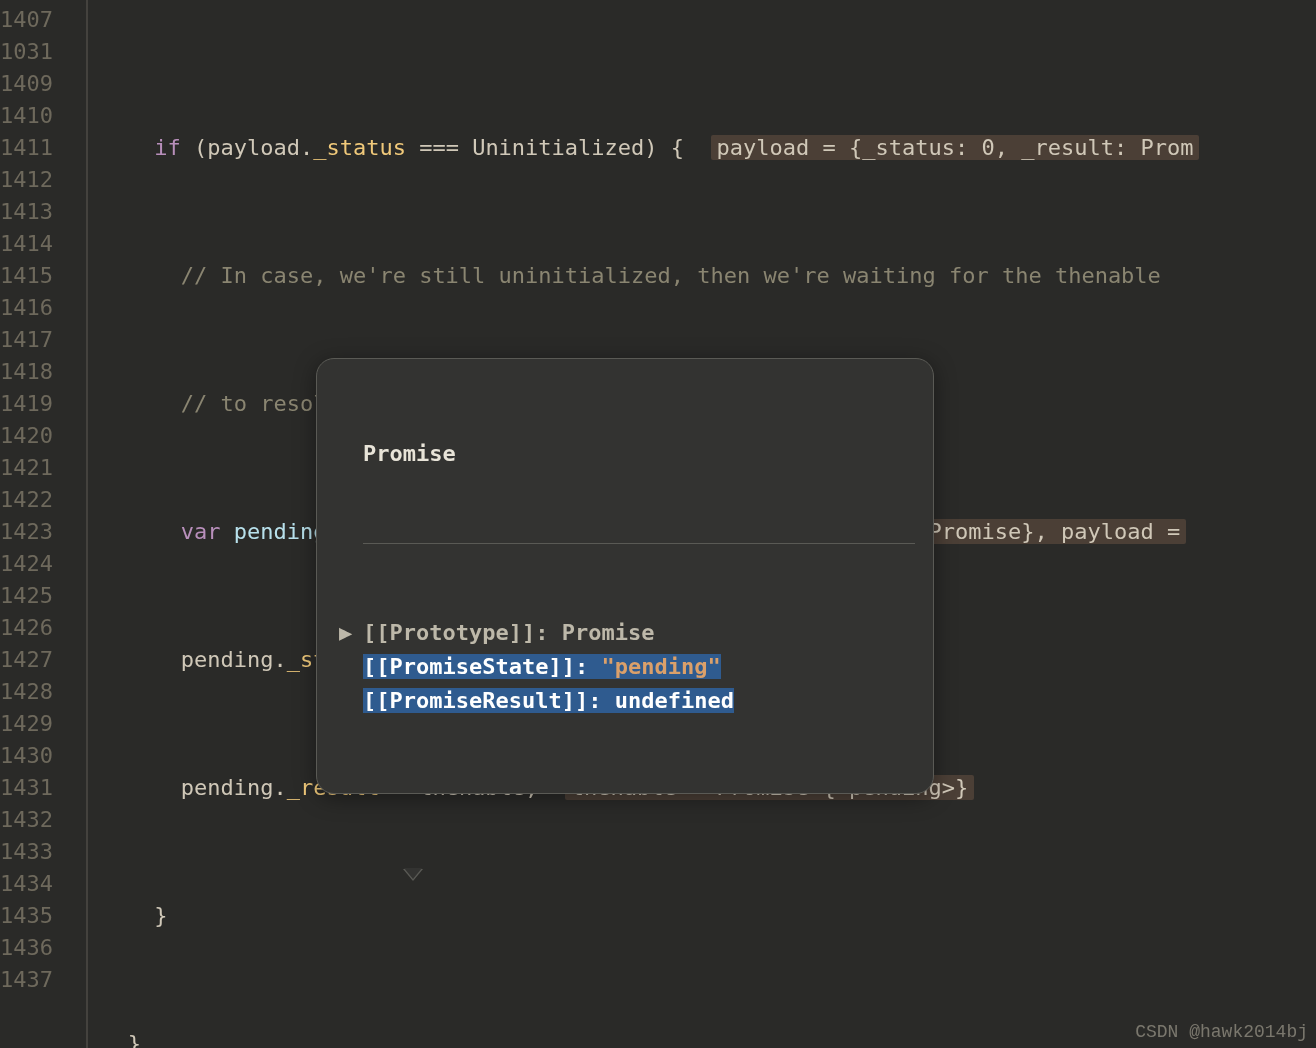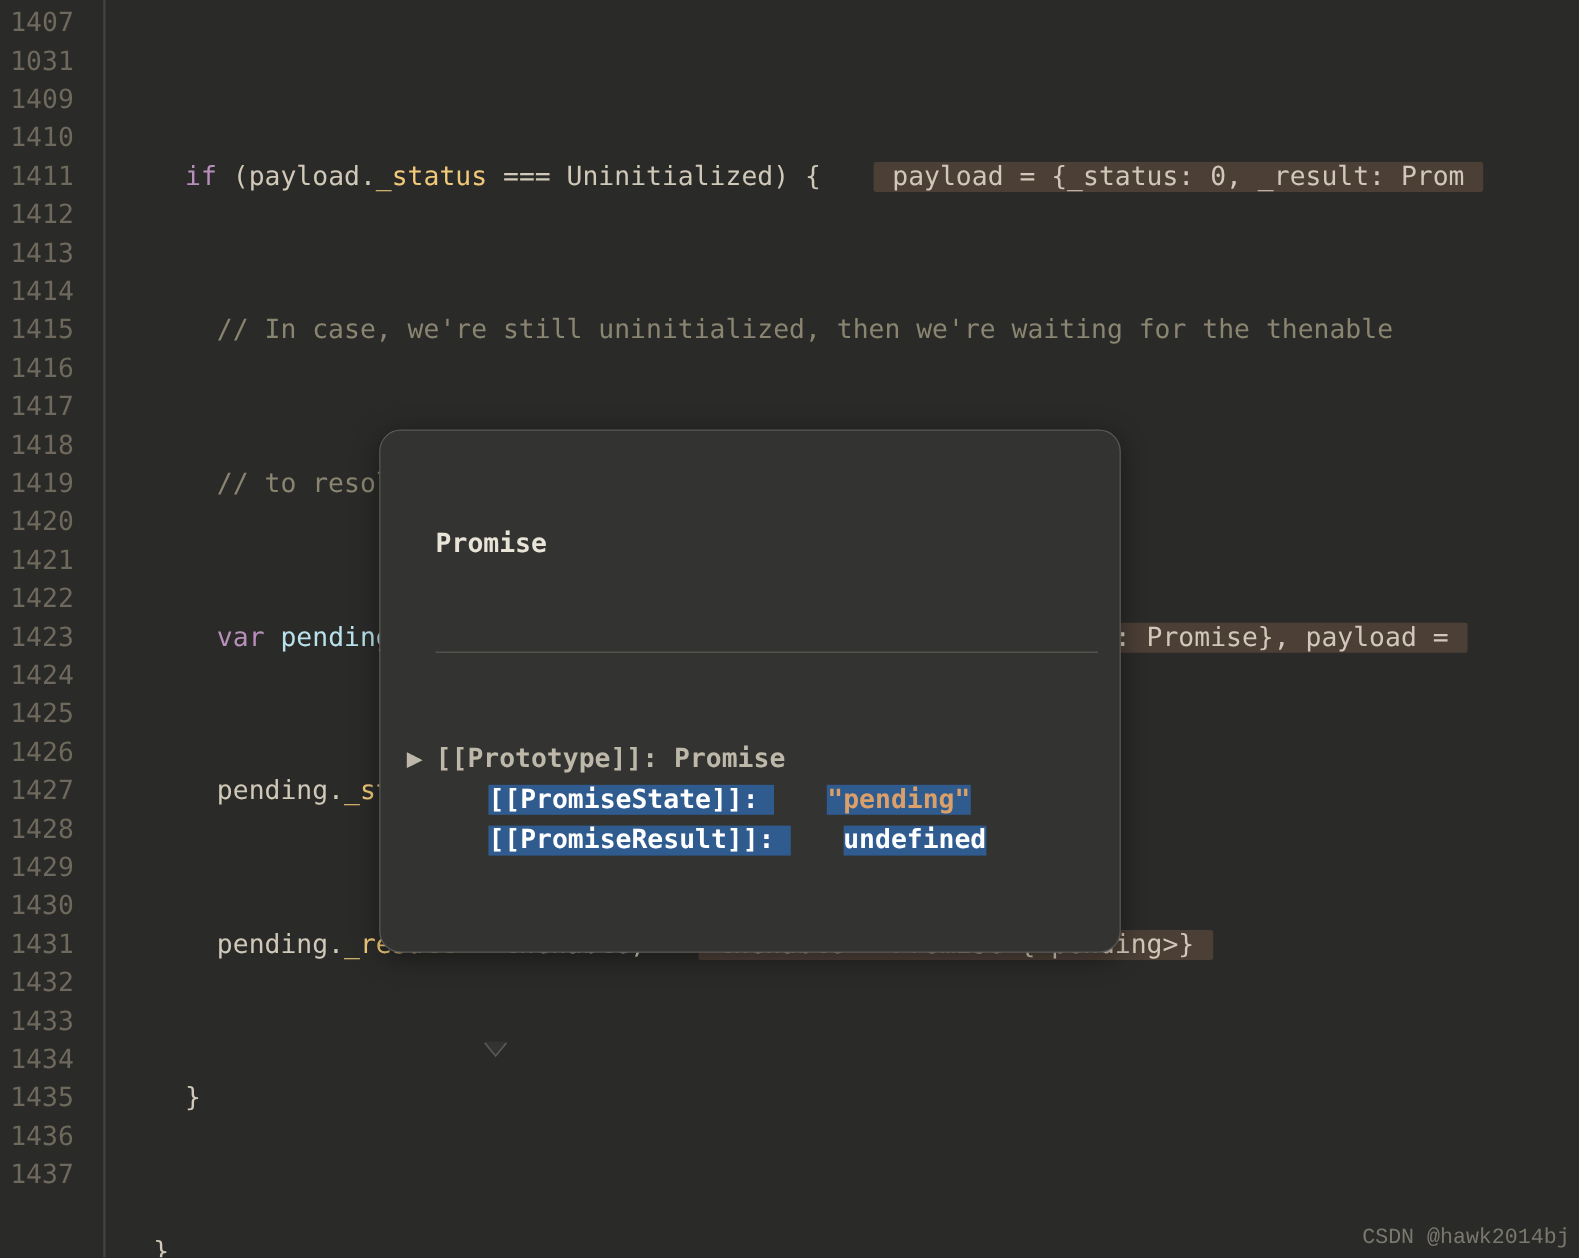--- a/index.html
+++ b/index.html
@@ -13,21 +13,21 @@
     color: #d0c8b8;
   }
   .editor {
     display: flex;
     height: 100%;
   }
   .gutter {
     width: 88px;
     background: #2a2a28;
     color: #6e695c;
-    text-align: center;
+    text-align: left;
     padding-right: 16px;
     padding-top: 4px;
     user-select: none;
     line-height: 32px;
     font-size: 22px;
     border-right: 2px solid #44423e;
   }
   .code {
     position: relative;
     flex: 1;
@@ -37,23 +37,23 @@
     overflow: hidden;
   }
   .line { height: 32px; position: relative; }
   .kw { color: #b88fbb; }
   .prop { color: #f0c97a; }
   .cmt { color: #8a8571; }
   .vname { color: #b8e1ec; }
   .inline-hint {
     background: #4b3f36;
     color: #d0c8b8;
-    padding: 0 16px;
+    padding: 0 6px;
     border-radius: 2px;
-    margin-left: 17px;
+    margin-left: 0;
   }
   .tooltip {
     position: absolute;
     left: 228px;
     top: 358px;
     width: 618px;
     height: 436px;
     background: #333331;
     border: 1px solid #5a5a55;
     border-radius: 18px;
@@ -73,21 +73,21 @@
     margin: 4px 0 4px 28px;
   }
   .tooltip .tt-row { padding-left: 4px; font-weight: bold; }
   .tooltip .tt-row .arrow {
     display: inline-block;
     width: 24px;
     color: #bdb8a9;
   }
   .tooltip .tt-key-internal { color: #bdb8a9; }
   .tooltip .tt-val { color: #bdb8a9; }
-  .tooltip .tt-sel { background: #2f5b8f; color: #fff; margin-left: 44px; }
+  .tooltip .tt-sel { background: #2f5b8f; color: #fff; }
   .tooltip .tt-str { color: #dba06a; }
   .tooltip-pointer {
     position: absolute;
     left: 315px;
     top: 869px;
     width: 0; height: 0;
     border-left: 10px solid transparent;
     border-right: 10px solid transparent;
     border-top: 12px solid #5a5a55;
   }

